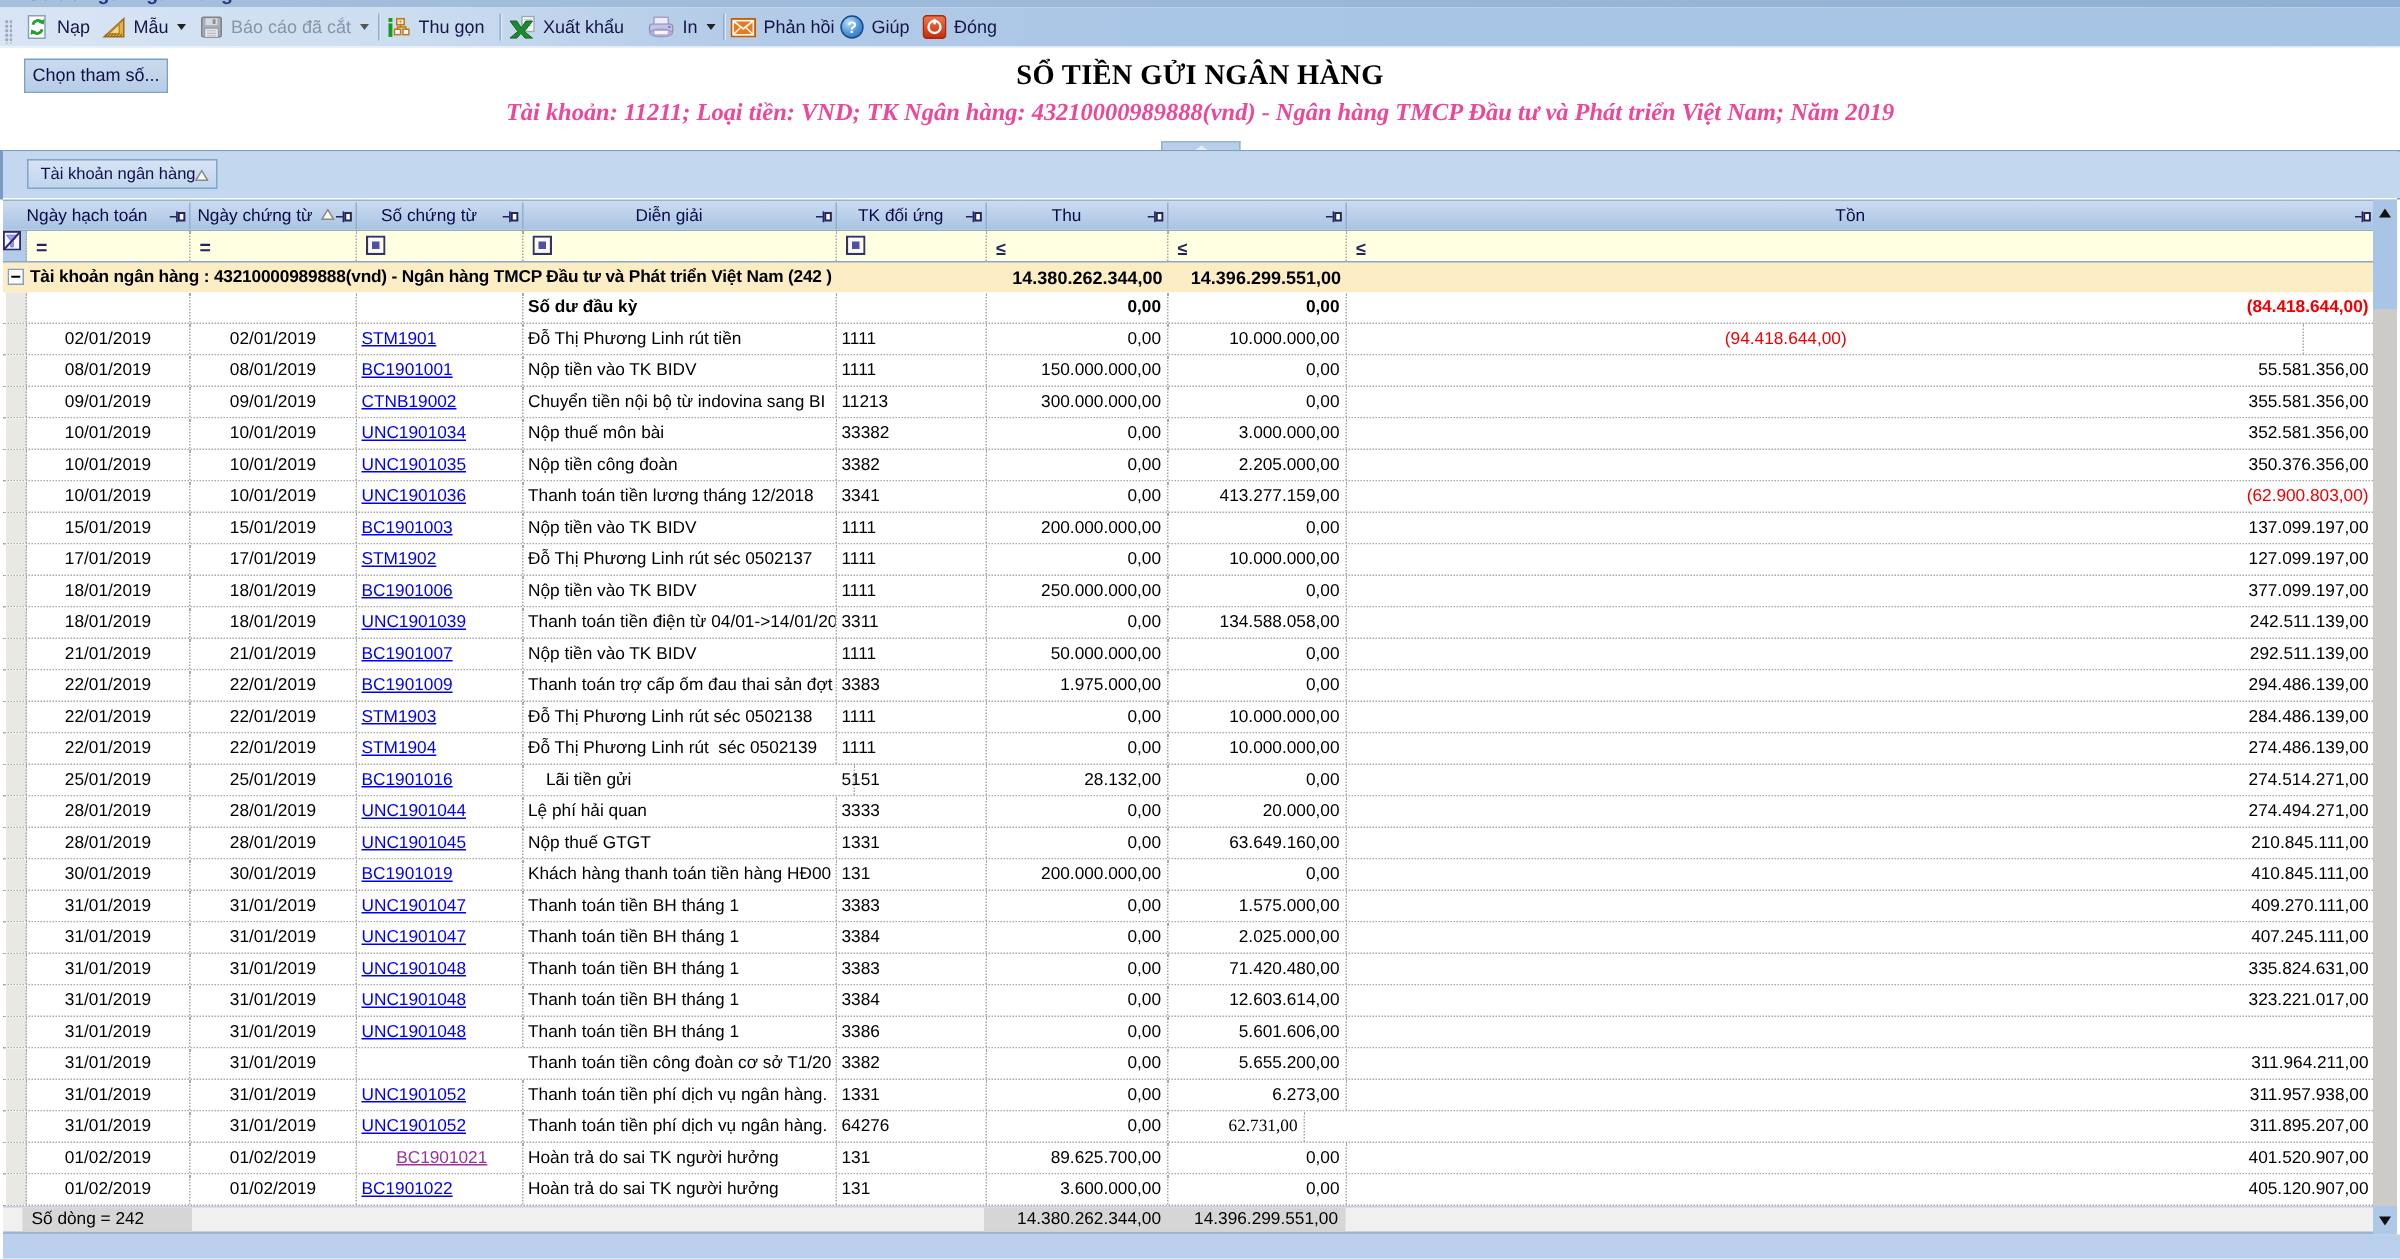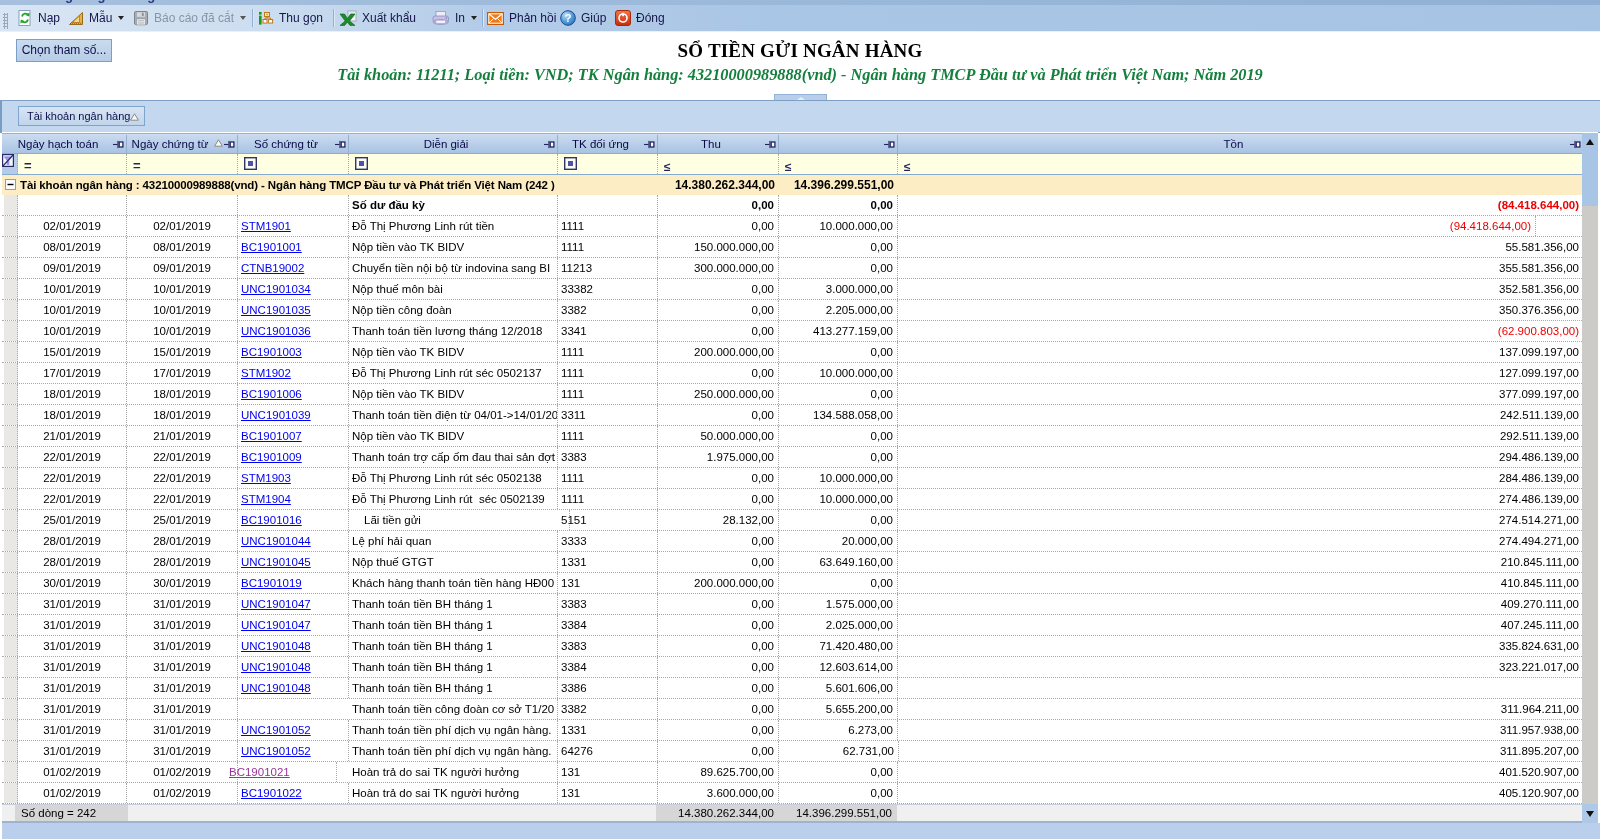--- a/index.html
+++ b/index.html
@@ -26,21 +26,21 @@
   background-size:3px 3px; }
 
 #white { position:absolute; left:0; top:32px; width:1600px; height:68px; background:#fff; }
 #btnparam { position:absolute; left:16px; top:7px; width:96px; height:23px;
   background:linear-gradient(#c9dbee,#b7cde6); border:1px solid #7aa0c8;
   font-size:12px; color:#10104a; text-align:center; line-height:21px; }
 #rtitle { position:absolute; left:0; top:8px; width:1600px; text-align:center;
   font-family:"Liberation Serif", serif; font-size:19px; font-weight:bold; color:#000;
   letter-spacing:0.2px; }
 #rsub { position:absolute; left:0; top:33px; width:1600px; text-align:center;
-  font-family:"Liberation Serif", serif; font-size:16.3px; font-weight:bold; font-style:italic; color:#15803d; }
+  font-family:"Liberation Serif", serif; font-size:16.3px; font-weight:bold; font-style:italic; color:#ec4899; }
 #splith { position:absolute; left:774px; top:62px; width:53px; height:7px;
   background:#b9cfe9; border:1px solid #93b4d8; border-bottom:none; }
 #splith:after { content:""; position:absolute; left:22px; top:2px; width:0; height:0;
   border-left:4px solid transparent; border-right:4px solid transparent; border-bottom:3px solid #e8eef8; }
 
 #lowzone { position:absolute; left:0; top:100px; width:1600px; height:739px;
   background:#fff; border-left:2px solid #7b9cc2; border-right:2px solid #7b9cc2;
   border-top:1px solid #7d9fc4; }
 
 #gpanel { position:absolute; left:0; top:0; width:1598px; height:31px; background:#c3d8ef; }
@@ -376,21 +376,21 @@
           </div>
 <div class="row" style="top:215px;">
             <div class="c ind" style="left:2px;width:14px;"></div>
             <div class="c dc" style="left:16px;width:109px;">02/01/2019</div>
             <div class="c dc" style="left:125px;width:111px;">02/01/2019</div>
             <div class="c lc" style="left:236px;width:111px;"><span class="lk">STM1901</span></div>
             <div class="c lc" style="left:347px;width:209px;">Đỗ Thị Phương Linh rút tiền</div>
             <div class="c lc" style="left:556px;width:100px;">1111</div>
             <div class="c rc" style="left:656px;width:121px;">0,00</div>
             <div class="c rc" style="left:777px;width:119px;">10.000.000,00</div>
-            <div class="c rc neg" style="left:848px;width:686px;">(94.418.644,00)</div>
+            <div class="c rc neg" style="left:848px;width:686px;text-align:center;">(94.418.644,00)</div>
           </div>
 <div class="row" style="top:236px;">
             <div class="c ind" style="left:2px;width:14px;"></div>
             <div class="c dc" style="left:16px;width:109px;">08/01/2019</div>
             <div class="c dc" style="left:125px;width:111px;">08/01/2019</div>
             <div class="c lc" style="left:236px;width:111px;"><span class="lk">BC1901001</span></div>
             <div class="c lc" style="left:347px;width:209px;">Nộp tiền vào TK BIDV</div>
             <div class="c lc" style="left:556px;width:100px;">1111</div>
             <div class="c rc" style="left:656px;width:121px;">150.000.000,00</div>
             <div class="c rc" style="left:777px;width:119px;">0,00</div>
@@ -650,28 +650,28 @@
             <div class="c rc" style="left:896px;width:686px;">311.957.938,00</div>
           </div>
 <div class="row" style="top:740px;">
             <div class="c ind" style="left:2px;width:14px;"></div>
             <div class="c dc" style="left:16px;width:109px;">31/01/2019</div>
             <div class="c dc" style="left:125px;width:111px;">31/01/2019</div>
             <div class="c lc" style="left:236px;width:111px;"><span class="lk">UNC1901052</span></div>
             <div class="c lc" style="left:347px;width:209px;">Thanh toán tiền phí dịch vụ ngân hàng.</div>
             <div class="c lc" style="left:556px;width:100px;">64276</div>
             <div class="c rc" style="left:656px;width:121px;">0,00</div>
-            <div class="c rc" style="left:778px;width:119px;">62.731,00</div>
+            <div class="c rc" style="left:749px;width:119px;font-family:Liberation Serif, serif;">62.731,00</div>
             <div class="c rc" style="left:896px;width:686px;">311.895.207,00</div>
           </div>
 <div class="row" style="top:761px;">
             <div class="c ind" style="left:2px;width:14px;"></div>
             <div class="c dc" style="left:16px;width:109px;">01/02/2019</div>
             <div class="c dc" style="left:125px;width:111px;">01/02/2019</div>
-            <div class="c lc" style="left:224px;width:111px;"><span class="lkv">BC1901021</span></div>
+            <div class="c lc" style="left:236px;width:111px;text-align:center;"><span class="lkv">BC1901021</span></div>
             <div class="c lc" style="left:347px;width:209px;">Hoàn trả do sai TK người hưởng</div>
             <div class="c lc" style="left:556px;width:100px;">131</div>
             <div class="c rc" style="left:656px;width:121px;">89.625.700,00</div>
             <div class="c rc" style="left:777px;width:119px;">0,00</div>
             <div class="c rc" style="left:896px;width:686px;">401.520.907,00</div>
           </div>
 <div class="row" style="top:782px;">
             <div class="c ind" style="left:2px;width:14px;"></div>
             <div class="c dc" style="left:16px;width:109px;">01/02/2019</div>
             <div class="c dc" style="left:125px;width:111px;">01/02/2019</div>

